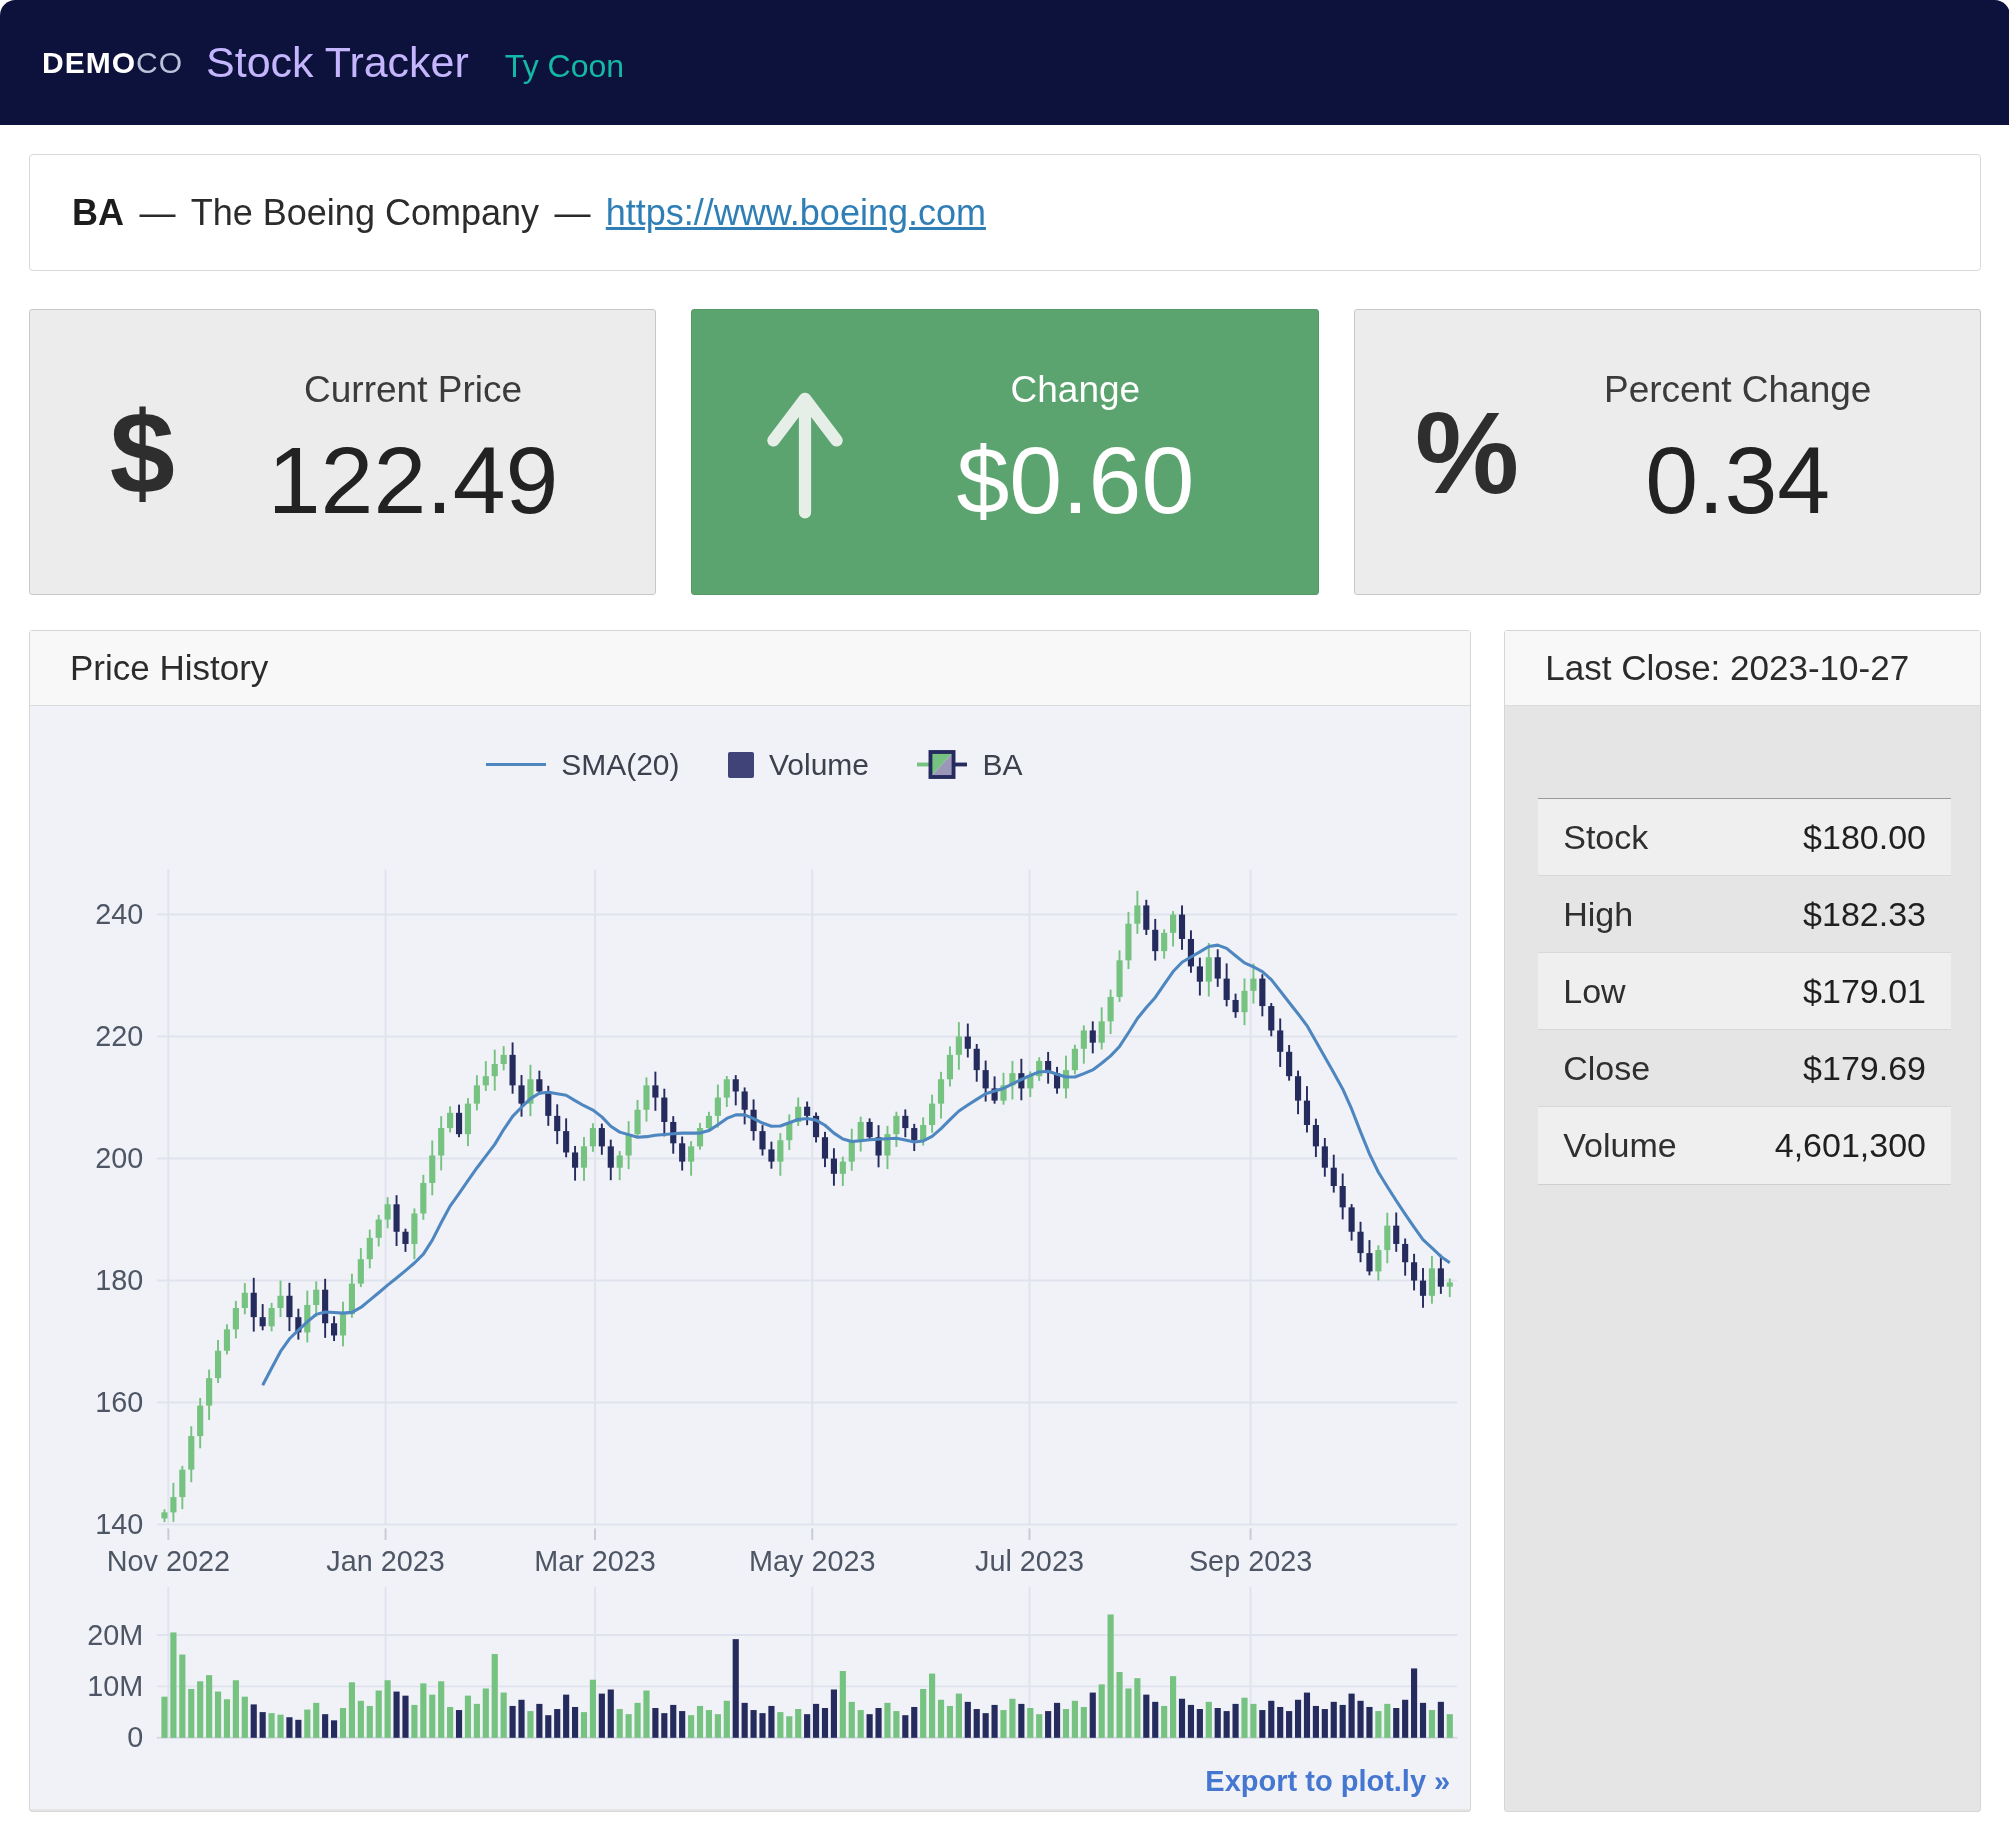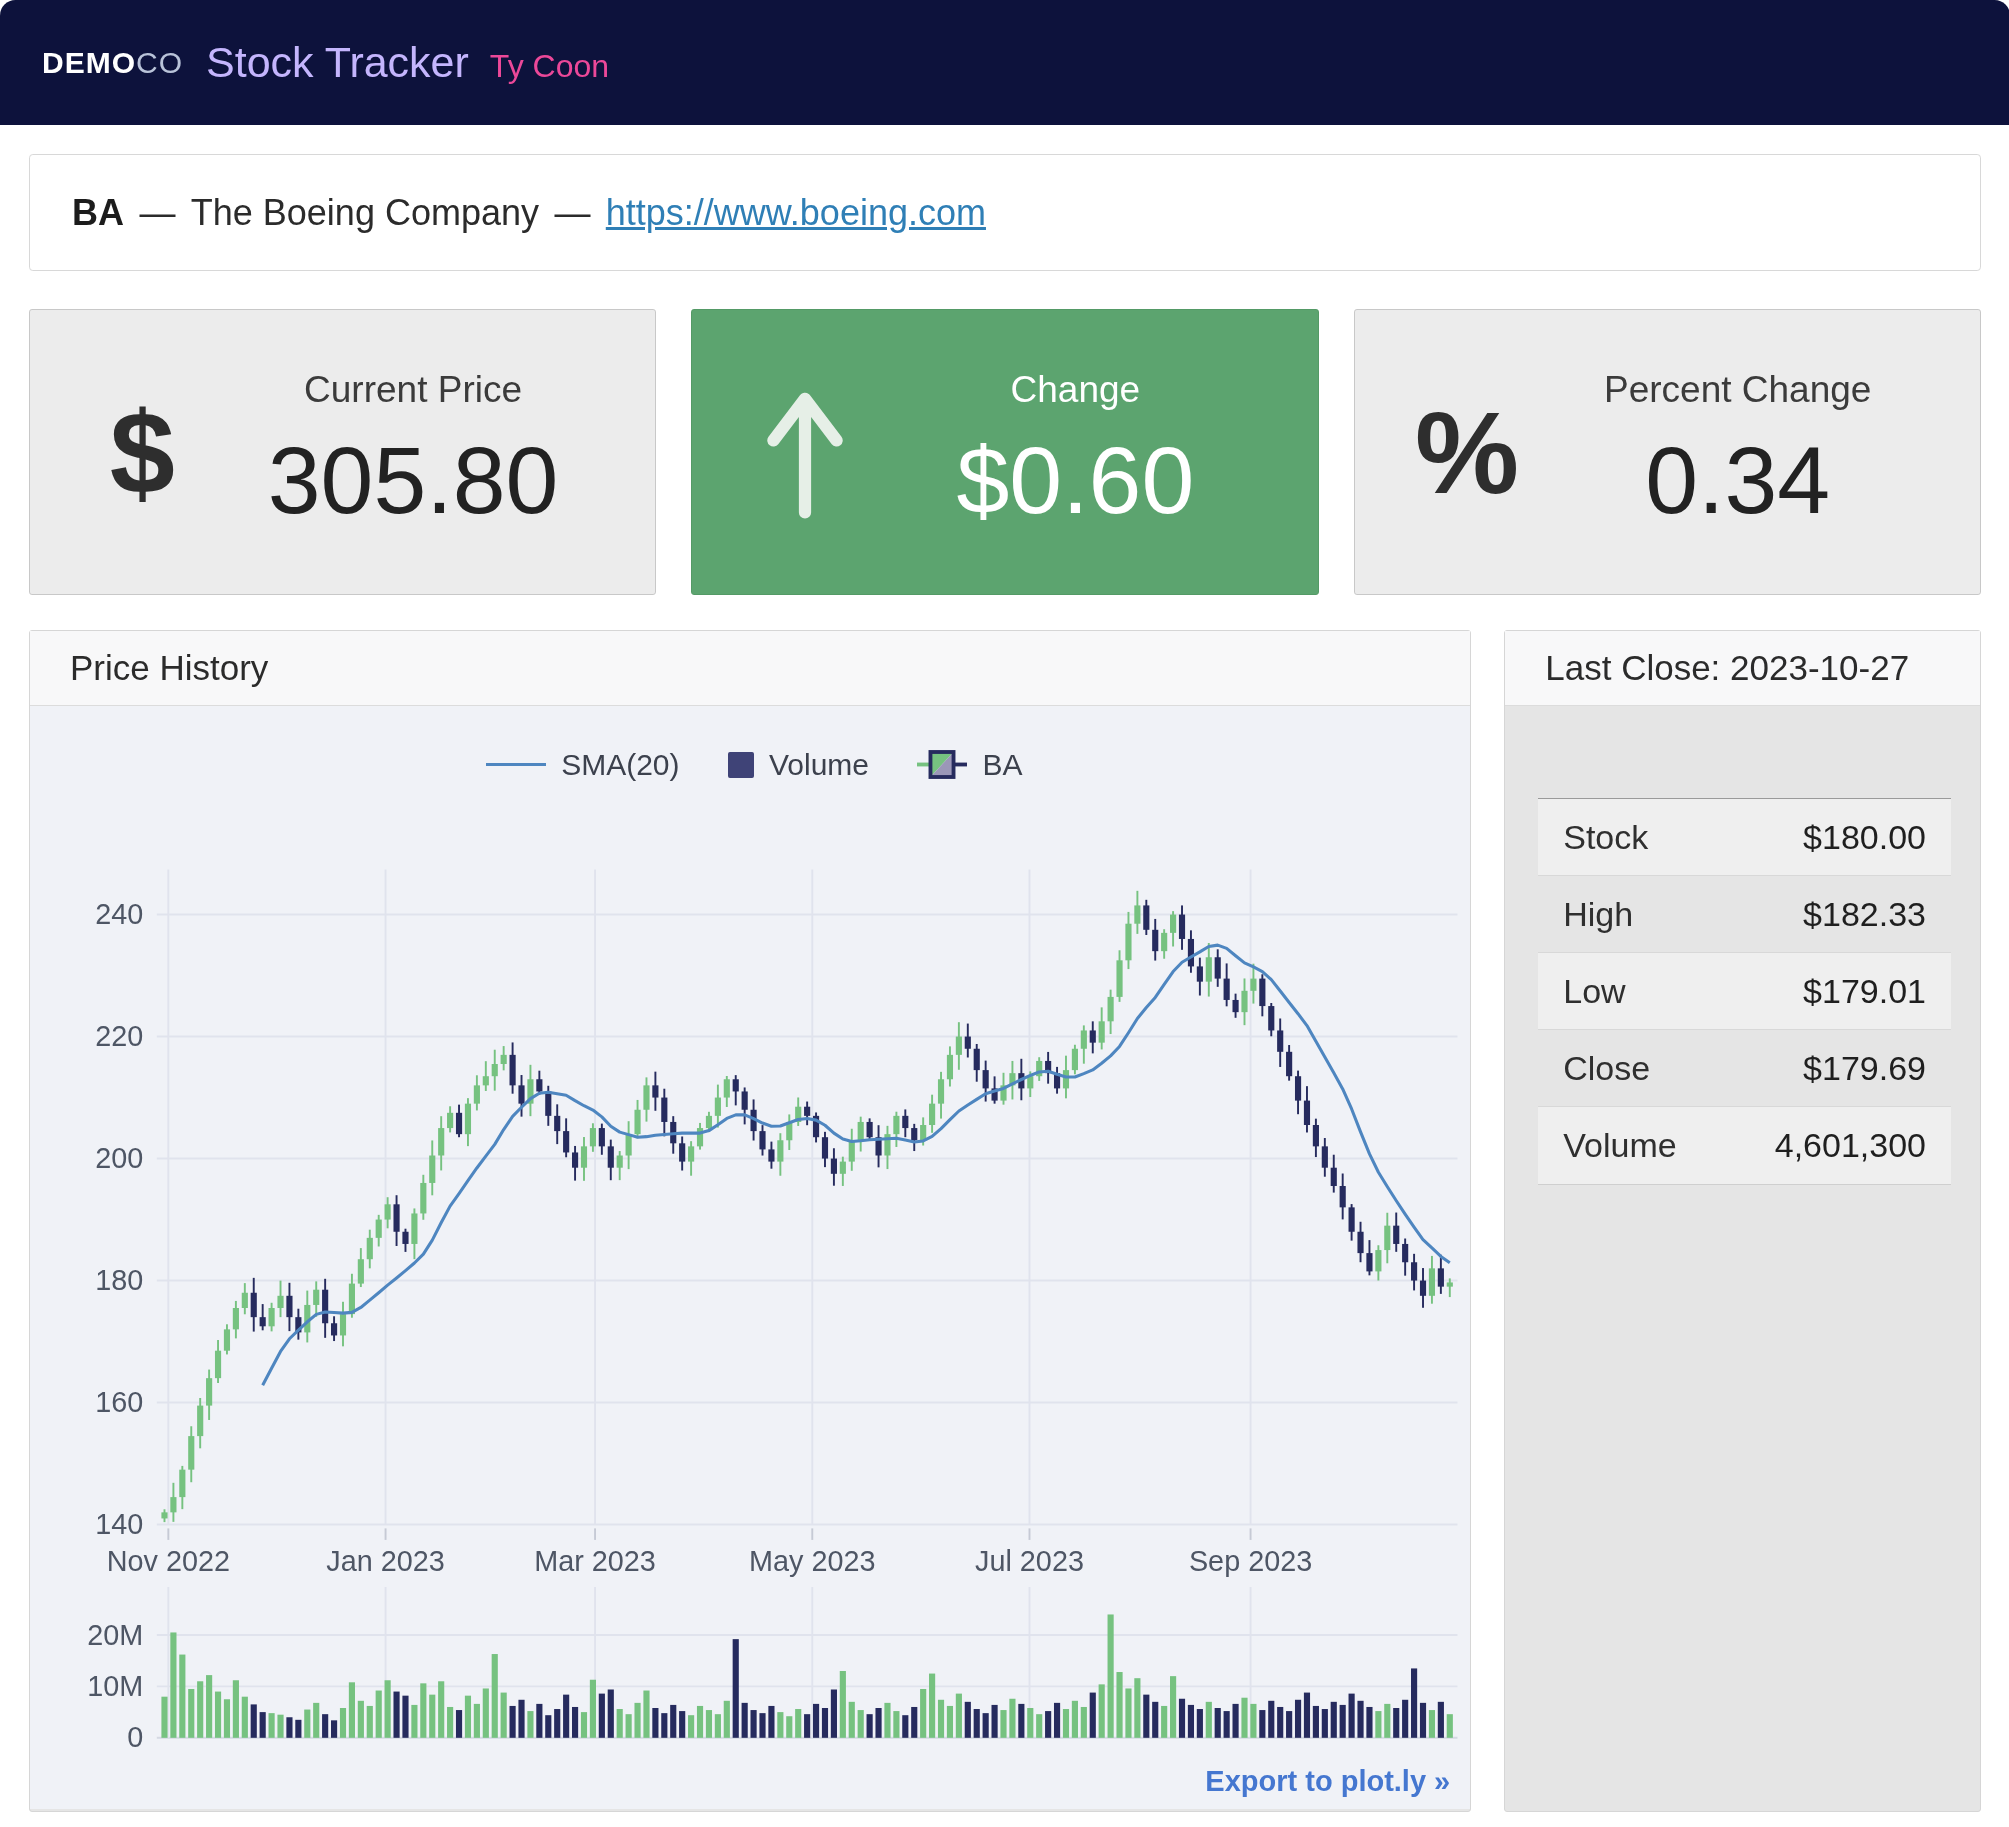--- a/index.html
+++ b/index.html
@@ -6,21 +6,21 @@
   html,body { background:#ffffff; }
   body { width:2010px; height:1827px; font-family:"Liberation Sans", sans-serif; position:relative; overflow:hidden; border-radius:15.4px; }
 
   
   .app-header { height:125px; background:#0d123c; display:flex; align-items:center; padding:0 42px; }
   .logo { display:flex; flex-direction:row; align-items:center; width:127px; margin-right:37px; }
   .logo-text { font-size:30px; letter-spacing:1px; margin-top:1.9px; }
   .logo-text b { color:#ffffff; font-weight:700; }
   .logo-text span { color:#b9c3d9; font-weight:400; }
   .app-title { color:#c4b5fd; font-size:43px; font-weight:400; }
-  .app-subtitle { color:#ec4899; font-size:32px; margin-left:21px; padding-top:7.7px; }
+  .app-subtitle { color:#14b8a6; font-size:32px; margin-left:36px; padding-top:7.7px; }
 
   
   .ticker-bar { margin:29px 29px 0 29px; height:117px; background:#fff; border:1.9px solid #d8d8d8; border-radius:3.8px; display:flex; align-items:center; padding:0 42px; font-size:36px; color:#2b2b2b; }
   .ticker-bar .sym { font-weight:700; color:#1c1c1c; }
   .ticker-bar .sep { margin:0 15.4px; }
   .ticker-bar a { color:#2f7fb6; text-decoration:underline; }
 
   
   .stats-row { margin:38px 29px 0 29px; display:flex; gap:35px; height:286px; }
   .stat-card { flex:1; background:#ececec; border:1.9px solid #c8c8c8; border-radius:2.9px; display:flex; align-items:center; padding:0 42px; }
@@ -86,21 +86,21 @@
   <span>The Boeing Company</span>
   <span class="sep">—</span>
   <a href="#">https://www.boeing.com</a>
 </div>
 
 <div class="stats-row">
   <div class="stat-card">
     <div class="stat-icon">$</div>
     <div class="stat-body">
       <div class="stat-label">Current Price</div>
-      <div class="stat-value">305.80</div>
+      <div class="stat-value">122.49</div>
     </div>
   </div>
   <div class="stat-card green">
     <div class="stat-icon">
       <svg width="92" height="144" viewBox="0 0 64 100">
         <path d="M32 92 L32 16 M10 42 L32 13 L54 42" fill="none" stroke="#e6efe7" stroke-width="8.5" stroke-linecap="round" stroke-linejoin="round"></path>
       </svg>
     </div>
     <div class="stat-body">
       <div class="stat-label">Change</div>

